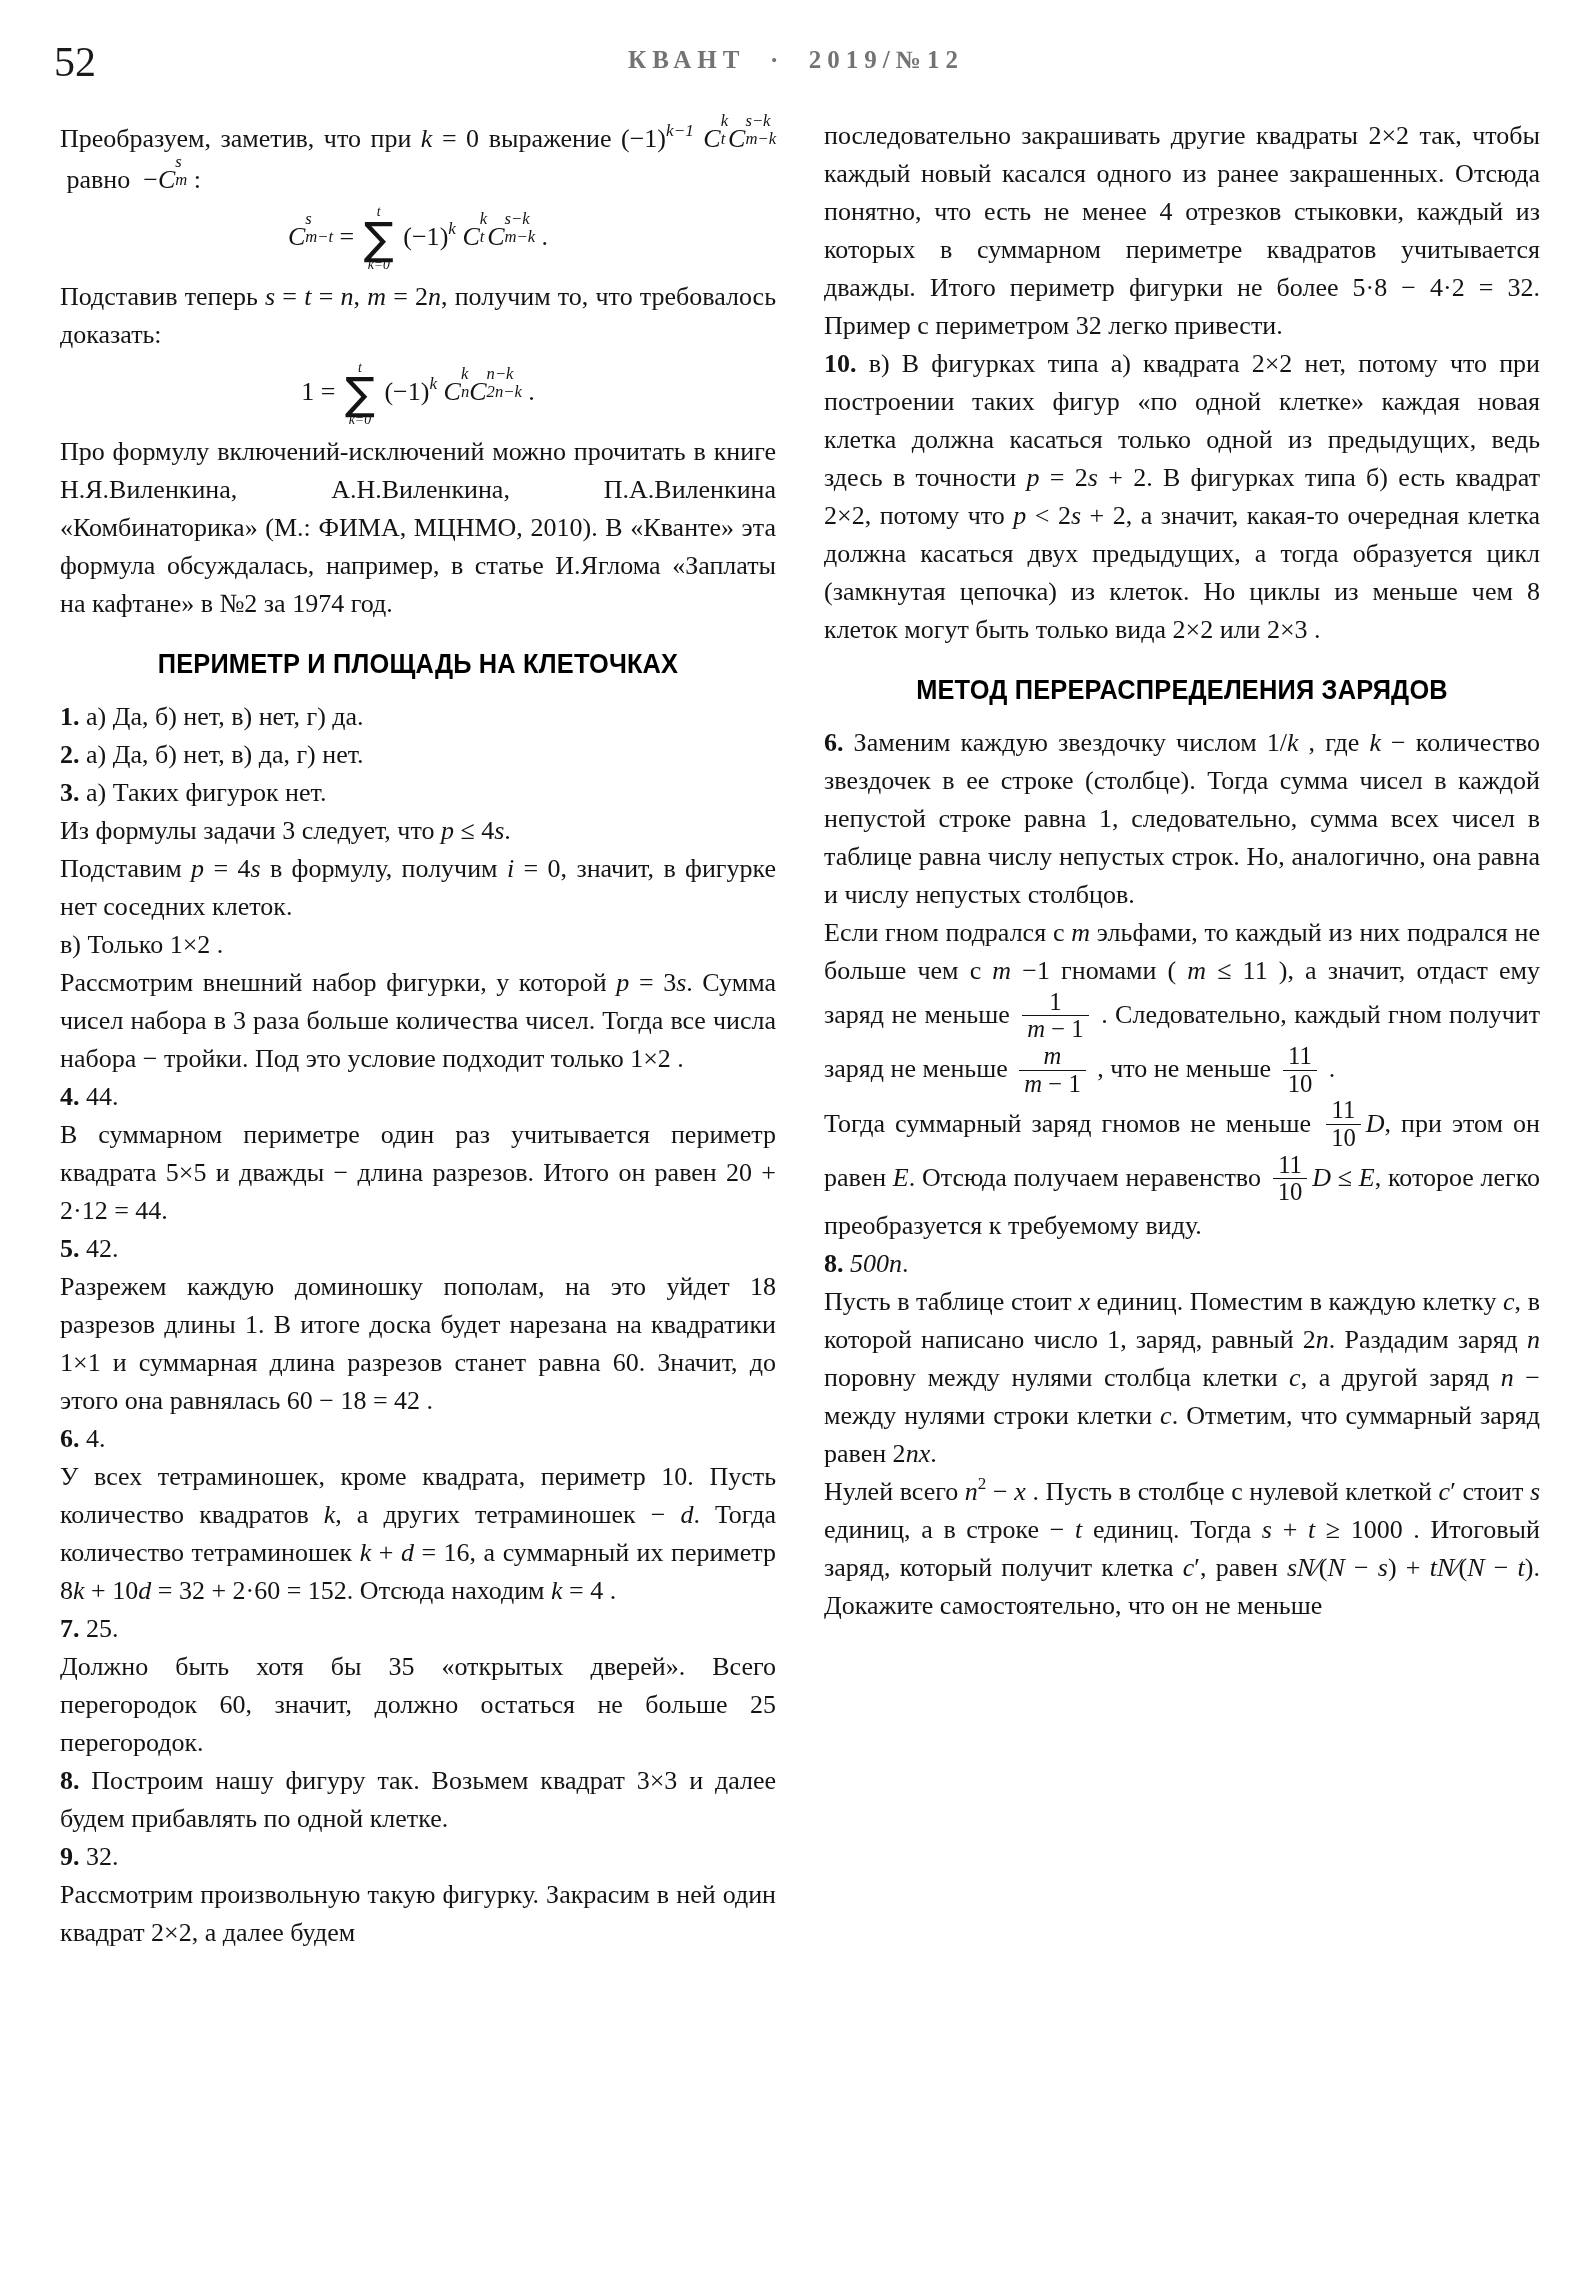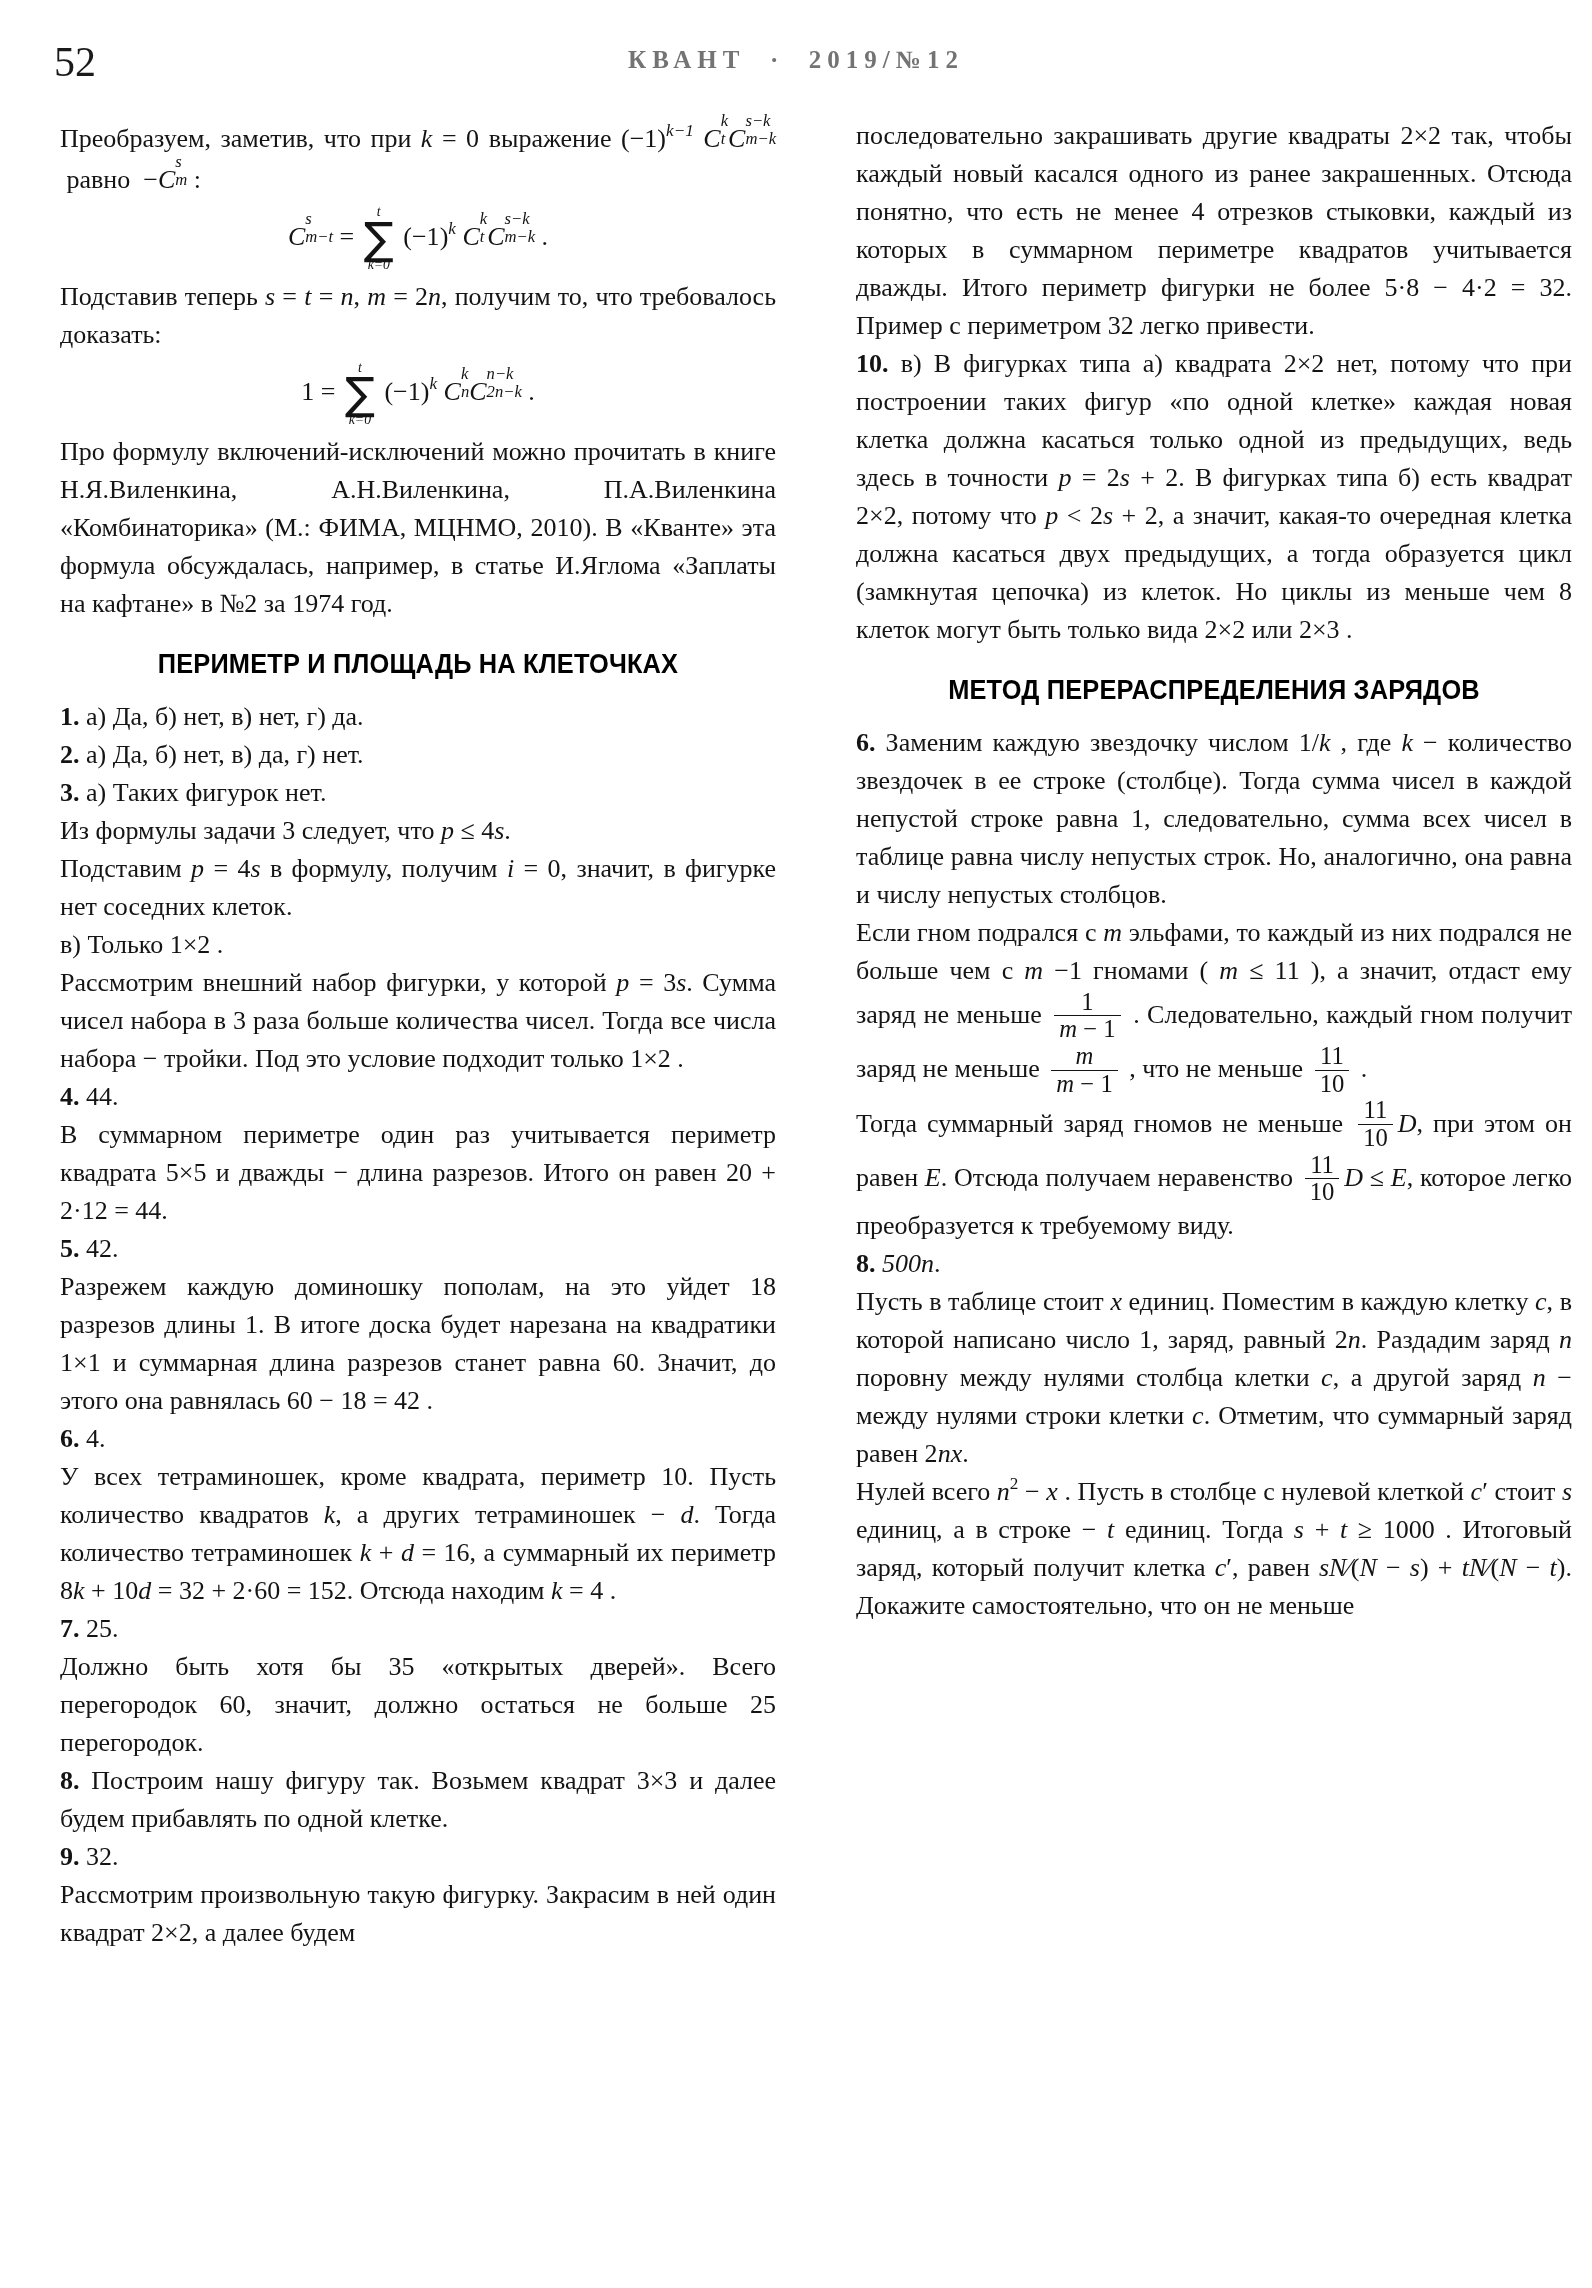--- a/index.html
+++ b/index.html
@@ -63,21 +63,21 @@
   .col {
     position: absolute;
     top: 0;
     width: 716px;
     font-size: 26px;
     line-height: 38px;
     text-align: justify;
     text-justify: inter-word;
   }
   .col-left  { left: 60px; }
-  .col-right { left: 856px; }
+  .col-right { left: 824px; }
 
   p.t {
     margin: 0;
     text-indent: 0;
     hyphens: manual;
   }
   p.t.j { text-align: justify; }
   p.t.last { text-align: left; }
 
   .num { font-weight: bold; }

